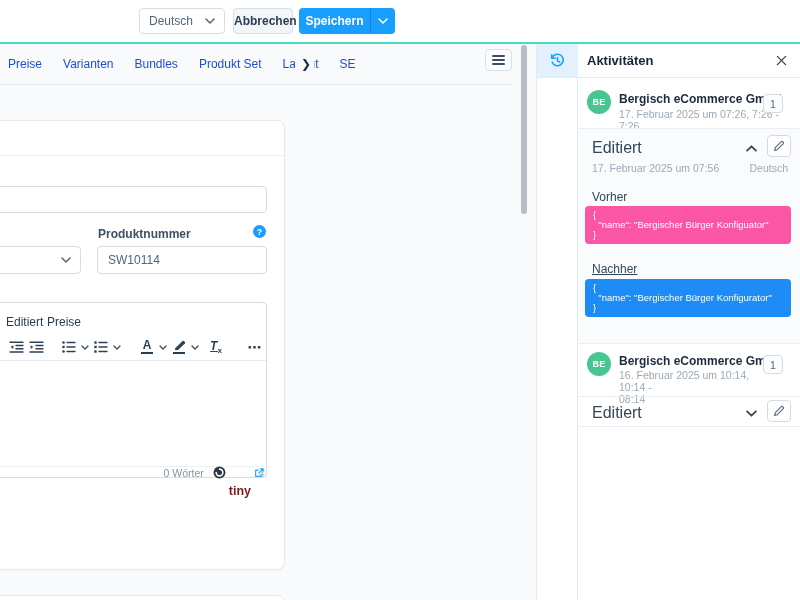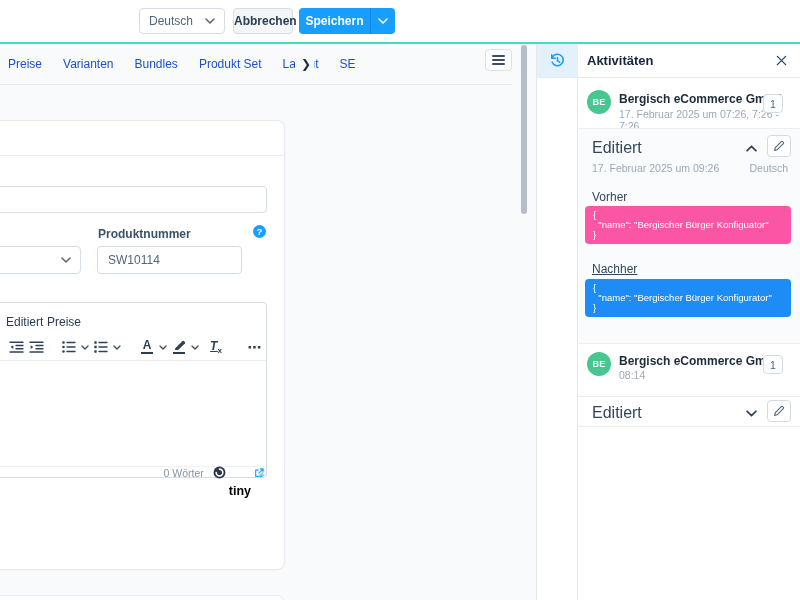--- a/index.html
+++ b/index.html
@@ -43,41 +43,41 @@
   .card1-divider{left:-23px;top:155px;width:307px;height:1px;background:#eceff2;}
   .card2{left:-24px;top:595px;width:309px;height:40px;border-radius:8px 8px 0 0;}
 
   .input{border:1px solid var(--border-strong);border-radius:4px;background:#fff;font-size:12px;color:#52667a;}
   .input-empty{left:-40px;top:186px;width:307px;height:27px;}
   .field-label{left:98px;top:227px;font-size:12px;font-weight:600;color:#3d5165;}
   .help-badge{left:253px;top:225px;width:13px;height:13px;border-radius:50%;background:var(--accent);
     color:#fff;font-size:9px;font-weight:700;display:flex;align-items:center;justify-content:center;cursor:pointer;}
   .select-field{left:-40px;top:246px;width:121px;height:28px;display:flex;align-items:center;
     justify-content:flex-end;padding-right:9px;color:#52667a;cursor:pointer;}
-  .input-sku{left:97px;top:246px;width:145px;height:28px;padding:0 10px;}
+  .input-sku{left:97px;top:246px;width:170px;height:28px;padding:0 10px;}
 
   
   .editor{left:-40px;top:302px;width:307px;height:176px;border:1px solid var(--border-strong);border-radius:4px;background:#fff;}
   .menu-item{top:315px;font-size:12px;color:#2b3d52;cursor:pointer;}
   .menu-tabelle{left:6px;} .menu-hilfe{left:47px;}
   .tb-row{left:6px;top:336px;height:22px;display:flex;align-items:center;color:#2e4257;}
   .tbb{height:22px;display:flex;align-items:center;justify-content:center;cursor:pointer;background:none;border:none;color:#2e4257;}
   .tb-sep{width:14px;} .tb-g{width:4px;}
   .tb-chev{width:14px;color:#3a4f63;}
   .fontglyph{font-size:12px;font-weight:700;line-height:10px;display:block;text-align:center;}
   .colorbar{display:block;width:12px;height:2.5px;background:#2b3d52;margin-top:2px;}
   .clearfmt{font-size:12px;font-weight:700;font-style:italic;position:relative;text-decoration:underline;}
   .clearfmt sub{font-size:8px;font-style:normal;}
   .more-dots{font-size:14px;font-weight:700;letter-spacing:1px;color:#2e4257;}
   .tb-divider{left:-39px;top:360px;width:305px;height:1px;background:#e8ecef;}
   .status-divider{left:-39px;top:466px;width:305px;height:1px;background:#eef1f4;}
   .statusbar{left:0;top:467px;width:264px;height:11px;display:flex;align-items:center;justify-content:flex-end;gap:9px;}
   .wordcount{font-size:10.5px;color:#8796a5;}
   .tiny-brand{display:flex;align-items:center;gap:3px;cursor:pointer;}
-  .tiny-text{font-size:12.5px;font-weight:700;color:#000000;margin-top:36px;}
+  .tiny-text{font-size:12.5px;font-weight:700;color:#7f1d1d;margin-top:36px;}
   .resize-handle{left:258px;top:470px;cursor:nwse-resize;}
 
   
   .v-divider{left:536px;top:44px;width:1px;height:556px;background:#e5e9ed;}
   .strip{left:537px;top:44px;width:41px;height:556px;background:#fff;border-right:1px solid #e5e9ed;}
   .strip-cell{left:537px;top:44px;width:41px;height:33px;background:#e2f1fd;display:flex;align-items:center;
     justify-content:center;cursor:pointer;}
   .panel-header-divider{left:537px;top:77px;width:263px;height:1px;background:#e5e9ed;}
   .panel{left:578px;top:44px;width:222px;height:556px;background:#fff;}
   .panel-title{left:587px;top:53px;font-size:13px;font-weight:700;color:#16243d;}
@@ -323,21 +323,21 @@
   <button class="abs chev-btn chev1">
     <svg width="11" height="7" viewBox="0 0 10 6">
         <path d="M1 5l4-4 4 4" fill="none" stroke="#33475c" stroke-width="1.6" stroke-linecap="round" stroke-linejoin="round"></path>
       </svg>
   </button>
   <button class="abs edit-btn edit1">
     <svg width="12" height="12" viewBox="0 0 12 12">
         <path d="M1.6 10.4l.7-2.7 6-6a1 1 0 0 1 1.4 0l.6.6a1 1 0 0 1 0 1.4l-6 6-2.7.7z" fill="none" stroke="#52667a" stroke-width="1.1" stroke-linejoin="round"></path>
       </svg>
   </button>
-  <span class="abs detail-date">17. Februar 2025 um 09:26</span>
+  <span class="abs detail-date">17. Februar 2025 um 07:56</span>
   <span class="abs detail-lang">Deutsch</span>
 
   <span class="abs diff-label lbl-before">Vorher</span>
   <div class="abs code-box box-before">
     <div class="code-line">{</div>
     <div class="code-line">  "name": "Bergischer Bürger Konfiguator"</div>
     <div class="code-line">}</div>
   </div>
 
   <span class="abs diff-label lbl-after">Nachher</span>
@@ -345,20 +345,21 @@
     <div class="code-line">{</div>
     <div class="code-line">  "name": "Bergischer Bürger Konfigurator"</div>
     <div class="code-line">}</div>
   </div>
 
   <div class="abs p-div pd2"></div>
 
   <span class="abs avatar av2">BE</span>
   <span class="abs entry-name name2">Bergisch eCommerce GmbH</span>
   <div class="abs entry-date date2">
+    <div>16. Februar 2025 um 10:14, 10:14 -</div>
     <div>08:14</div>
   </div>
   <span class="abs count-badge badge2">1</span>
 
   <div class="abs p-div pd3"></div>
   <span class="abs action-label act2">Editiert</span>
   <button class="abs chev-btn chev2">
     <svg width="11" height="7" viewBox="0 0 10 6">
         <path d="M1 1l4 4 4-4" fill="none" stroke="#33475c" stroke-width="1.6" stroke-linecap="round" stroke-linejoin="round"></path>
       </svg>

